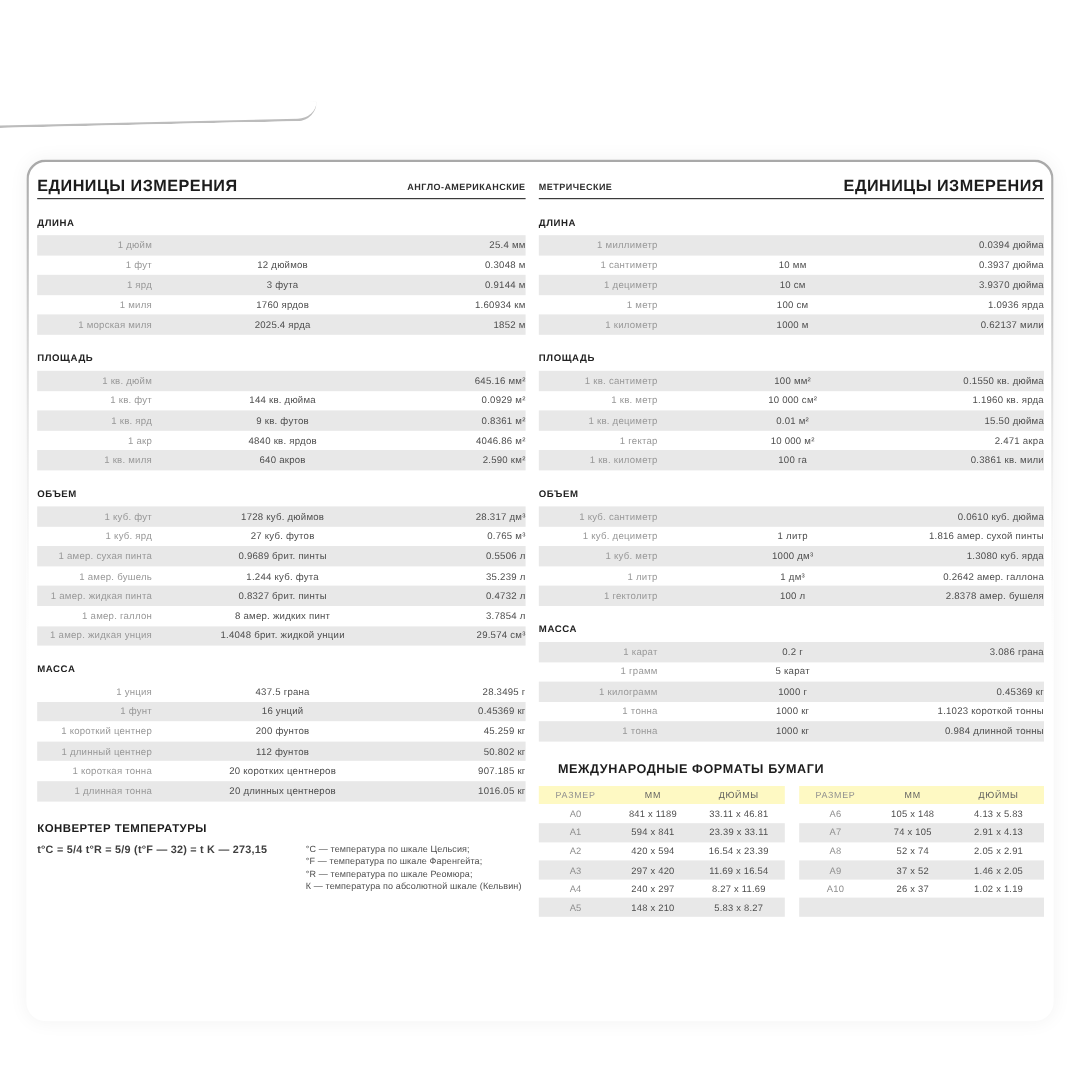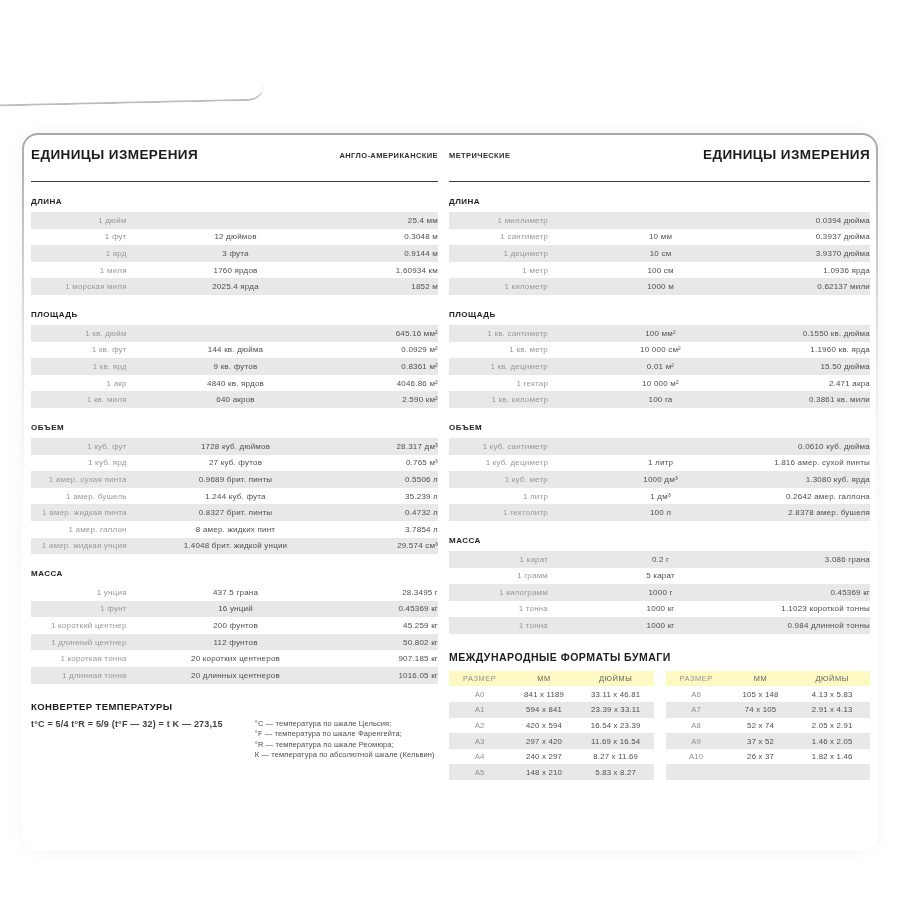--- a/index.html
+++ b/index.html
@@ -9,38 +9,38 @@
     border-bottom:2px solid #a6a6a6;border-bottom-right-radius:16px;
     transform:rotate(-1.3deg);opacity:.75;}
   .card{position:absolute;left:22px;top:133px;width:856px;height:718px;background:#fff;
     border-radius:16px;box-shadow:0 0 16px rgba(0,0,0,.05);}
   .card-border{position:absolute;left:0;top:0;pointer-events:none;}
   .cols{position:relative;display:flex;gap:11px;padding:14px 8px 0 9px;}
   .col{display:flex;flex-direction:column;}
   .col.left{width:407px;}
   .col.right{flex:1;}
   .col-head{display:flex;justify-content:space-between;align-items:flex-end;
-    border-bottom:1.6px solid #3b3b3b;padding-bottom:19px;}
+    border-bottom:1.6px solid #3b3b3b;padding-bottom:3px;}
   .col-head h1{margin:0;font-size:13.5px;font-weight:bold;letter-spacing:.4px;color:#1c1c1c;}
   .col-head .tag{font-size:7.5px;font-weight:bold;letter-spacing:.4px;color:#2e2e2e;padding-bottom:2px;}
   .section{margin-top:15px;}
   .section h2{margin:0 0 6px 0;font-size:8px;font-weight:bold;letter-spacing:.5px;color:#222;}
   .trow{display:grid;grid-template-columns:24% 52.5% 23.5%;height:16.6px;align-items:center;
     font-size:8px;letter-spacing:.2px;}
   .trow.shade{background:#e8e8e8;}
   .trow .c1{text-align:right;color:#989898;padding-right:2px;}
   .trow .c2{text-align:center;color:#4e4e4e;}
   .trow .c3{text-align:right;color:#4e4e4e;}
   .temp{margin-top:17px;}
   .temp h2{margin:0 0 7px 0;font-size:9.5px;font-weight:bold;letter-spacing:.4px;color:#1c1c1c;}
   .temp-row{display:flex;align-items:flex-start;}
   .formula{width:55%;font-size:9px;font-weight:bold;color:#3f3f3f;letter-spacing:.2px;}
   .legend{font-size:7.5px;color:#4e4e4e;line-height:10.5px;letter-spacing:.1px;}
   .paper{margin-top:17px;}
-  .paper h2{margin:0 0 8px 0;font-size:10.5px;font-weight:bold;letter-spacing:.5px;color:#1c1c1c;}
+  .paper h2{margin:0 0 8px 16px;font-size:10.5px;font-weight:bold;letter-spacing:.5px;color:#1c1c1c;}
   .paper-tables{display:flex;gap:12px;}
   .ptable{flex:1;}
   .prow{display:grid;grid-template-columns:30% 33% 37%;height:15.6px;align-items:center;
     text-align:center;font-size:7.8px;letter-spacing:.2px;color:#4e4e4e;}
   .prow.head{background:#fef9c3;color:#5d5d5d;font-size:7.4px;letter-spacing:.6px;}
   .prow.shade{background:#e8e8e8;}
   .prow .p1{color:#8f8f8f;}
 </style>
 </head>
 <body>
@@ -391,21 +391,21 @@
                   <span class="p3">2.05 x 2.91</span>
                 </div>
                 <div class="prow shade">
                   <span class="p1">A9</span>
                   <span class="p2">37 x 52</span>
                   <span class="p3">1.46 x 2.05</span>
                 </div>
                 <div class="prow">
                   <span class="p1">A10</span>
                   <span class="p2">26 x 37</span>
-                  <span class="p3">1.82 x 1.46</span>
+                  <span class="p3">1.02 x 1.19</span>
                 </div>
                 <div class="prow shade">
                   <span class="p1"></span>
                   <span class="p2"></span>
                   <span class="p3"></span>
                 </div>
               </div>
           </div>
         </div>
       </section>

